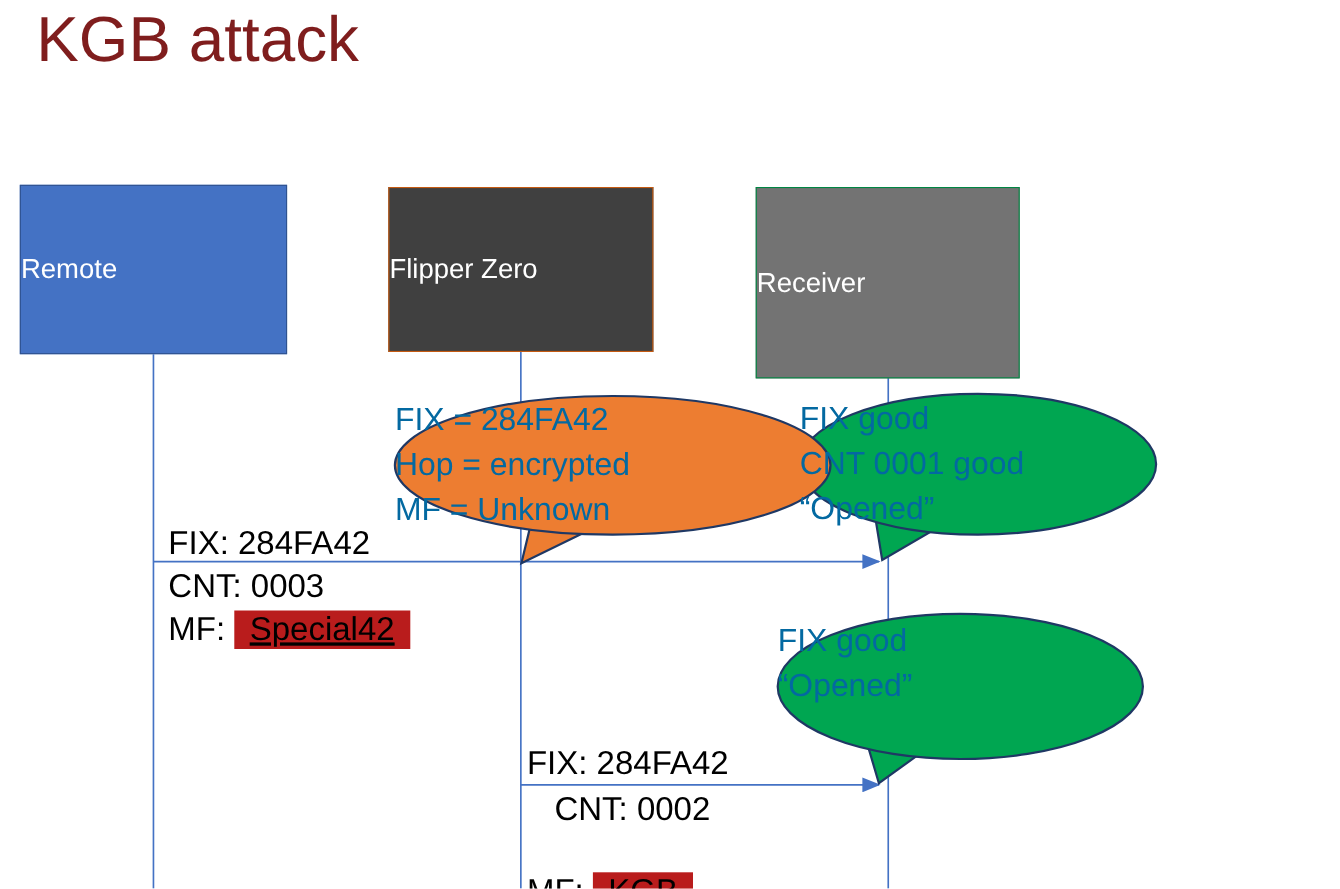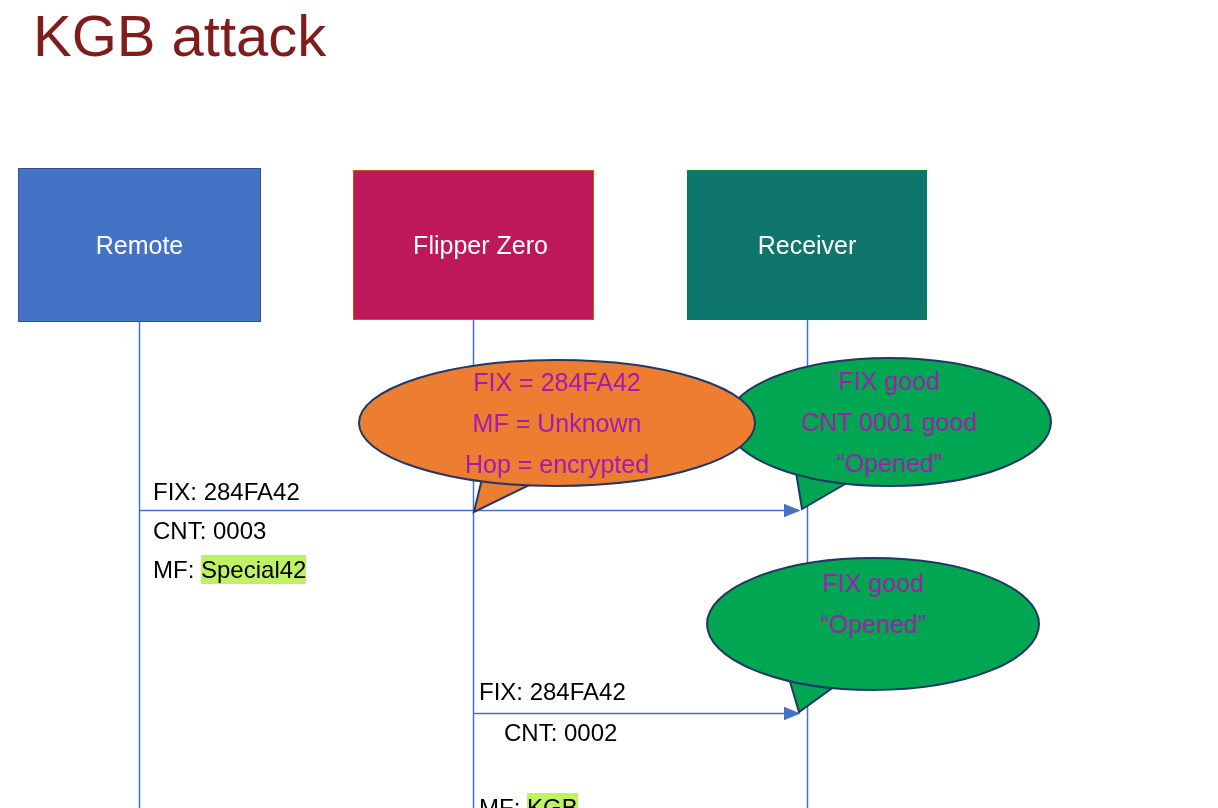--- a/index.html
+++ b/index.html
@@ -30,69 +30,69 @@
     left: 0;
     top: 0;
     width: 1218px;
     height: 808px;
     z-index: 1;
   }
   .actor {
     position: absolute;
     display: flex;
     align-items: center;
-    justify-content: center;
+    justify-content: flex-start;
     color: #ffffff;
     font-size: 25px;
     z-index: 2;
     box-sizing: border-box;
   }
   .actor-remote {
     left: 18px; top: 168px; width: 243px; height: 154px;
     background: #4472C4;
     border: 1px solid #2F528F;
   }
   .actor-flipper {
     left: 353px; top: 170px; width: 241px; height: 150px;
-    background: #be185d;
+    background: #404040;
     border: 1px solid #C55A11;
-    padding-left: 14px;
   }
   .actor-receiver {
-    left: 687px; top: 170px; width: 240px; height: 150px;
-    background: #0f766e;
+    left: 687px; top: 170px; width: 240px; height: 174px;
+    background: #737373;
     border: 1px solid #008542;
   }
   .callout-text {
     position: absolute;
-    color: #a21caf;
-    font-size: 25px;
+    color: #0369a1;
+    font-size: 29px;
     line-height: 41px;
-    text-align: center;
+    text-align: left;
     z-index: 3;
   }
   .callout-orange-text { left: 359px; top: 362px; width: 396px; }
   .callout-green1-text { left: 727px; top: 361px; width: 324px; }
   .callout-green2-text { left: 707px; top: 563px; width: 332px; }
   .msg-line {
     position: absolute;
-    font-size: 24px;
+    font-size: 30px;
     color: #000000;
     z-index: 3;
     white-space: nowrap;
   }
   .m1-fix { left: 153px; top: 478px; }
   .m1-cnt { left: 153px; top: 517px; }
   .m1-mf  { left: 153px; top: 556px; }
   .m2-fix { left: 479px; top: 678px; }
   .m2-cnt { left: 504px; top: 719px; }
   .m2-mf  { left: 479px; top: 794px; }
   .hl {
-    background: #bef264;
-    padding: 1px 0;
+    background: #b91c1c;
+    padding: 1px 14px;
+    text-decoration: underline;
   }
 </style>
 </head>
 <body>
 
 <div class="slide">
 
   <div class="title">KGB attack</div>
 
   <svg class="diagram-svg" viewBox="0 0 1218 808" xmlns="http://www.w3.org/2000/svg">
@@ -124,22 +124,22 @@
   </div>
   <div class="actor actor-flipper">
     <span>Flipper Zero</span>
   </div>
   <div class="actor actor-receiver">
     <span>Receiver</span>
   </div>
 
   <div class="callout-text callout-orange-text">
     <div>FIX = 284FA42</div>
+    <div>Hop = encrypted</div>
     <div>MF = Unknown</div>
-    <div>Hop = encrypted</div>
   </div>
   <div class="callout-text callout-green1-text">
     <div>FIX good</div>
     <div>CNT 0001 good</div>
     <div>“Opened”</div>
   </div>
   <div class="callout-text callout-green2-text">
     <div>FIX good</div>
     <div>“Opened”</div>
   </div>

